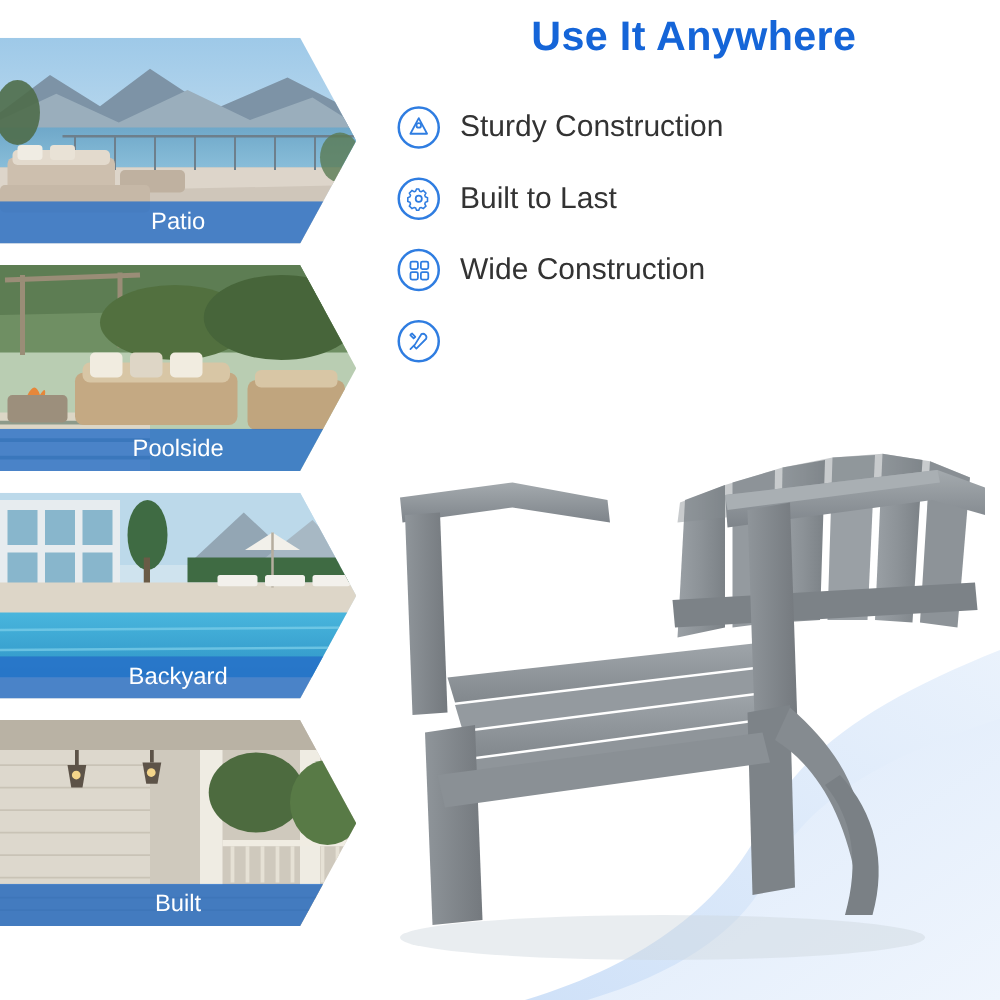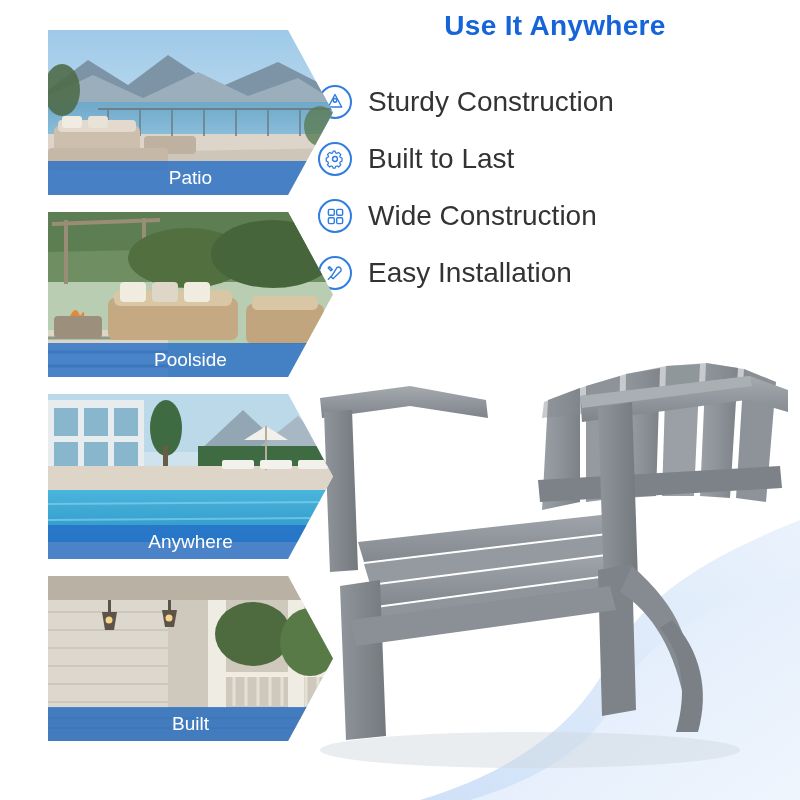--- a/index.html
+++ b/index.html
@@ -14,21 +14,21 @@
   
   .bg-swoosh { position: absolute; inset: 0; z-index: 0; pointer-events: none; }
 
   
   .headline {
     position: absolute;
     left: 320px;
     top: 10px;
     width: 470px;
     text-align: center;
-    font-size: 28px;
+    font-size: 33px;
     font-weight: bold;
     color: #1565d8;
     letter-spacing: 0.3px;
     z-index: 5;
   }
 
   
   .features {
     position: absolute;
     left: 318px;
@@ -44,32 +44,31 @@
   .feature-icon {
     width: 34px; height: 34px;
     border-radius: 50%;
     border: 2px solid #2f7de1;
     display: flex; align-items: center; justify-content: center;
     flex: 0 0 auto;
     background: #ffffff;
   }
   .feature-label {
     margin-left: 16px;
-    font-size: 28px;
+    font-size: 24px;
     color: #333333;
     white-space: nowrap;
   }
 
   
   .scenes {
     position: absolute;
     left: 0; top: 30px;
     width: 290px;
     z-index: 5;
-    margin-left: 48px;
   }
   .scene {
     position: relative;
     width: 285px;
     height: 165px;
     margin-bottom: 17px;
     overflow: hidden;
     
     clip-path: polygon(0 0, 240px 0, 285px 50%, 240px 100%, 0 100%);
   }
@@ -153,21 +152,20 @@
   </div>
 
   <div class="feature">
     <span class="feature-icon">
       <svg width="20" height="20" viewBox="0 0 24 24" fill="none" stroke="#2f7de1" stroke-width="1.7" stroke-linecap="round" stroke-linejoin="round">
         <path d="M14.5 5.2a3.4 3.4 0 0 1 4.6 4.4l-9.4 9.4-2.3-2.3z"></path>
         <path d="M5.5 4.5l3.2 3.2-1.6 1.6-3.2-3.2a3.2 3.2 0 0 1 1.6-1.6z"></path>
         <path d="M4 19.5l3.5-3.5"></path>
       </svg>
     </span>
-    <span class="feature-label">Easy Installation</span>
   </div>
 </div>
 
 <div class="scenes">
 
   <div class="scene">
     <svg class="scene-img" viewBox="0 0 285 165" preserveAspectRatio="none">
       <defs>
         <linearGradient id="sky1" x1="0" y1="0" x2="0" y2="1">
           <stop offset="0%" stop-color="#9ec9e8"></stop>
@@ -284,21 +282,21 @@
       </g>
 
       <path d="M196 46 l22 -14 l22 14 Z" fill="#f2f0ea"></path>
       <line x1="218" y1="32" x2="218" y2="76" stroke="#b5ad9e" stroke-width="2"></line>
       <g fill="#f3f1ec">
         <rect x="174" y="66" width="32" height="9" rx="2"></rect>
         <rect x="212" y="66" width="32" height="9" rx="2"></rect>
         <rect x="250" y="66" width="30" height="9" rx="2"></rect>
       </g>
     </svg>
-    <div class="scene-caption">Anywhere</div>
+    <div class="scene-caption">Backyard</div>
   </div>
 
   <div class="scene">
     <svg class="scene-img" viewBox="0 0 285 165" preserveAspectRatio="none">
       <rect width="285" height="165" fill="#cfc9bd"></rect>
 
       <rect width="120" height="165" fill="#ddd8cd"></rect>
       <g stroke="#c9c3b6" stroke-width="1.4">
         <line x1="0" y1="18" x2="120" y2="18"></line>
           <line x1="0" y1="36" x2="120" y2="36"></line>

